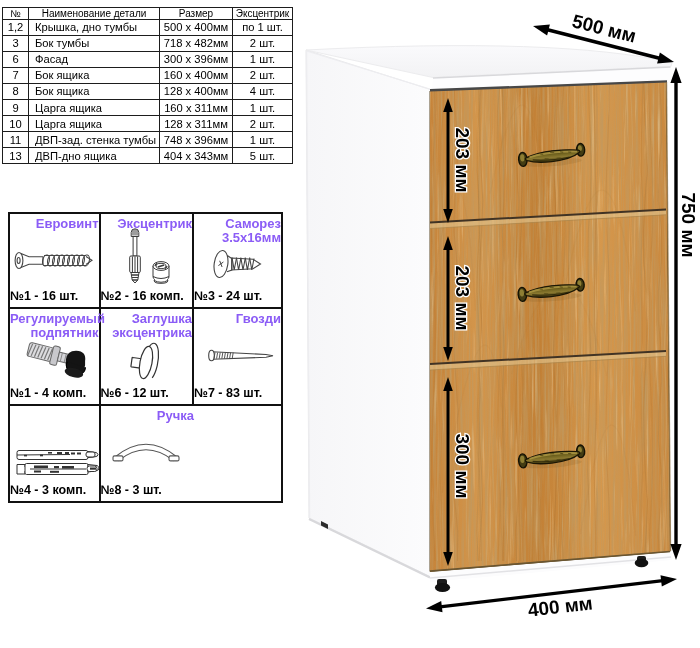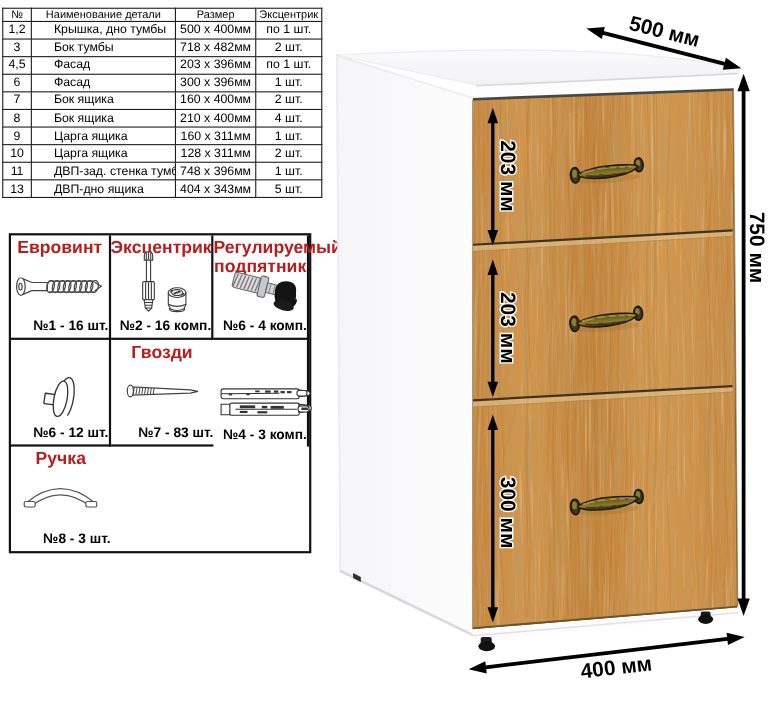--- a/index.html
+++ b/index.html
@@ -1,27 +1,27 @@
 <!DOCTYPE html>
 <html><head><meta charset="utf-8">
 <style>
 html,body{margin:0;padding:0;background:#fff;}
 body{width:700px;height:648px;position:relative;font-family:"Liberation Sans",sans-serif;overflow:hidden;}
 table.parts{position:absolute;left:2px;top:6.5px;width:290px;border-collapse:collapse;table-layout:fixed;}
 table.parts td,table.parts th{border:1.6px solid #1d1d1d;padding:0;font-weight:normal;color:#000;white-space:nowrap;overflow:hidden;}
 table.parts th{height:7.4px;font-size:10px;}
 table.parts td{height:15.1px;font-size:11.2px;}
 table.parts td.c,table.parts th{text-align:center;}
-table.parts td.l{text-align:left;padding-left:20px;}
+table.parts td.l{text-align:left;padding-left:6px;}
 .hw{position:absolute;left:8px;top:211.5px;width:271px;height:287px;box-sizing:content-box;border:2px solid #111;display:grid;grid-template-columns:90.5px 93.5px auto;grid-template-rows:95px 97px auto;}
 .hw .cell{border-right:2px solid #111;border-bottom:2px solid #111;position:relative;}
 .hw .cell.lastc{border-right:none;}
 .hw .cell.lastr{border-bottom:none;}
-.hw .t{position:absolute;top:3px;left:0;right:0;text-align:center;font-weight:bold;font-size:16px;line-height:1.12;color:#b91c1c;}
-.hw .n{position:absolute;bottom:4px;left:0;right:0;text-align:right;font-weight:bold;font-size:12.5px;color:#000;}
+.hw .t{position:absolute;top:3px;left:0;right:0;text-align:right;font-weight:bold;font-size:13px;line-height:1.12;color:#8b5cf6;}
+.hw .n{position:absolute;bottom:4px;left:0;right:0;text-align:left;font-weight:bold;font-size:12.5px;color:#000;}
 .hw svg{position:absolute;left:0;top:0;}
 .dim{font-weight:bold;font-size:19px;fill:#000;}
 .dimhalo{stroke:#fff;stroke-width:2.5px;paint-order:stroke;}
 </style></head><body>
 
 <table class="parts">
     <colgroup>
       <col style="width:26px">
       <col style="width:131px">
       <col style="width:73px">
@@ -43,45 +43,39 @@
         <td class="c">по 1 шт.</td>
       </tr>
 
 <tr>
         <td class="c">3</td>
         <td class="l">Бок тумбы</td>
         <td class="c">718 x 482мм</td>
         <td class="c">2 шт.</td>
       </tr>
 
-<tr>
-        <td class="c">4,5</td>
-        <td class="l">Фасад</td>
-        <td class="c">203 x 396мм</td>
-        <td class="c">по 1 шт.</td>
-      </tr>
 
 <tr>
         <td class="c">6</td>
         <td class="l">Фасад</td>
         <td class="c">300 x 396мм</td>
         <td class="c">1 шт.</td>
       </tr>
 
 <tr>
         <td class="c">7</td>
         <td class="l">Бок ящика</td>
         <td class="c">160 x 400мм</td>
         <td class="c">2 шт.</td>
       </tr>
 
 <tr>
         <td class="c">8</td>
         <td class="l">Бок ящика</td>
-        <td class="c">210 x 400мм</td>
+        <td class="c">128 x 400мм</td>
         <td class="c">4 шт.</td>
       </tr>
 
 <tr>
         <td class="c">9</td>
         <td class="l">Царга ящика</td>
         <td class="c">160 x 311мм</td>
         <td class="c">1 шт.</td>
       </tr>
 
@@ -157,20 +151,39 @@
 <path d="M53.2,66.5 Q60,70 66.8,66.5" fill="none"></path>
 <ellipse cx="60" cy="52" rx="8" ry="4.4"></ellipse>
 <ellipse cx="60" cy="52" rx="5" ry="2.7" fill="none"></ellipse>
 <path d="M56.2,49.5 q-2,0.9 -2.2,2.3 M63.8,54.5 q2,-0.9 2.2,-2.3" fill="none" stroke-width="1.4"></path>
 <path d="M56.8,53 l6.4,-2.1" stroke-width="1.6"></path>
 </g>
       </svg>
       <div class="n">№2 - 16 комп.</div>
     </div>
 
+<div class="cell lastc ">
+      <div class="t">Саморез<br>3.5х16мм</div>
+      <svg width="86" height="93" viewBox="0 0 86 93">
+<g stroke="#444" stroke-width="1.1" fill="#fff">
+<ellipse cx="27" cy="50" rx="6.8" ry="13.6" transform="rotate(8 27 50)"></ellipse>
+<path d="M33.3,41.5 L37.8,44.5 L37.8,56 L33,57.8" fill="none"></path>
+<g stroke-width="1">
+<path d="M25.7,46.8 l2.4,6.2 M24.4,51.6 l5,-3.6" fill="none"></path>
+</g>
+<path d="M38.0,43.5 l2.2,12.5 l2.2,-11.5" fill="none"></path>
+          <path d="M42.4,43.5 l2.2,12.5 l2.2,-11.5" fill="none"></path>
+          <path d="M46.8,43.5 l2.2,12.5 l2.2,-11.5" fill="none"></path>
+          <path d="M51.2,43.5 l2.2,12.5 l2.2,-11.5" fill="none"></path>
+          <path d="M55.6,43.5 l2.2,12.5 l2.2,-11.5" fill="none"></path>
+<path d="M37.8,44 L59,45.3 L66.5,50 L59,54.7 L37.8,56 Z" fill="none"></path>
+</g>
+      </svg>
+      <div class="n">№3 - 24 шт.</div>
+    </div>
 
 <div class="cell  ">
       <div class="t">Регулируемый<br>подпятник</div>
       <svg width="88" height="94" viewBox="0 0 88 94">
 <g transform="translate(1.5,8) rotate(14 44 47)">
 <rect x="14" y="32" width="25" height="14" rx="2.5" fill="#dcdcdf" stroke="#666" stroke-width="1"></rect>
 <line x1="17.0" y1="33" x2="15.0" y2="45" stroke="#777" stroke-width="1.2"></line>
           <line x1="20.4" y1="33" x2="18.4" y2="45" stroke="#777" stroke-width="1.2"></line>
           <line x1="23.8" y1="33" x2="21.8" y2="45" stroke="#777" stroke-width="1.2"></line>
           <line x1="27.2" y1="33" x2="25.2" y2="45" stroke="#777" stroke-width="1.2"></line>
@@ -179,24 +192,25 @@
           <line x1="37.4" y1="33" x2="35.4" y2="45" stroke="#777" stroke-width="1.2"></line>
 <rect x="38" y="29.5" width="7" height="19" rx="2" fill="#c8c8cc" stroke="#666" stroke-width="1"></rect>
 <rect x="45" y="34.5" width="17" height="9" fill="#d5d5d9" stroke="#666" stroke-width="1"></rect>
 <line x1="48" y1="34.5" x2="48" y2="43.5" stroke="#888" stroke-width="1"></line>
 <line x1="52" y1="34.5" x2="52" y2="43.5" stroke="#888" stroke-width="1"></line>
 <path d="M61,29 q10,-2 11,8 l1,4 q1,9 -9,10 q-8,1 -10,-6 l-1,-5 q-1,-9 8,-11 Z" fill="#141414"></path>
 <path d="M55,42 q-2,8 9,9 q11,1 10,-8" fill="#141414" stroke="#000"></path>
 <ellipse cx="64" cy="51" rx="9.5" ry="4.5" fill="#1b1b1b"></ellipse>
 </g>
       </svg>
-      <div class="n">№6 - 4 комп.</div>
+      <div class="n">№1 - 4 комп.</div>
     </div>
 
 <div class="cell  ">
+      <div class="t">Заглушка<br>эксцентрика</div>
       <svg width="88" height="94" viewBox="0 0 88 94">
 <g stroke="#333" stroke-width="1.2" fill="#fff">
 <rect x="30.5" y="49" width="10" height="9.5" rx="0.5" transform="rotate(8 35 53.5)"></rect>
 <ellipse cx="45" cy="53.5" rx="6" ry="16.3" transform="rotate(11 45 53.5)"></ellipse>
 <path d="M48,37.8 a6,16.3 11 0 1 3.2,31.1" fill="none"></path>
 </g>
       </svg>
       <div class="n">№6 - 12 шт.</div>
     </div>
 

